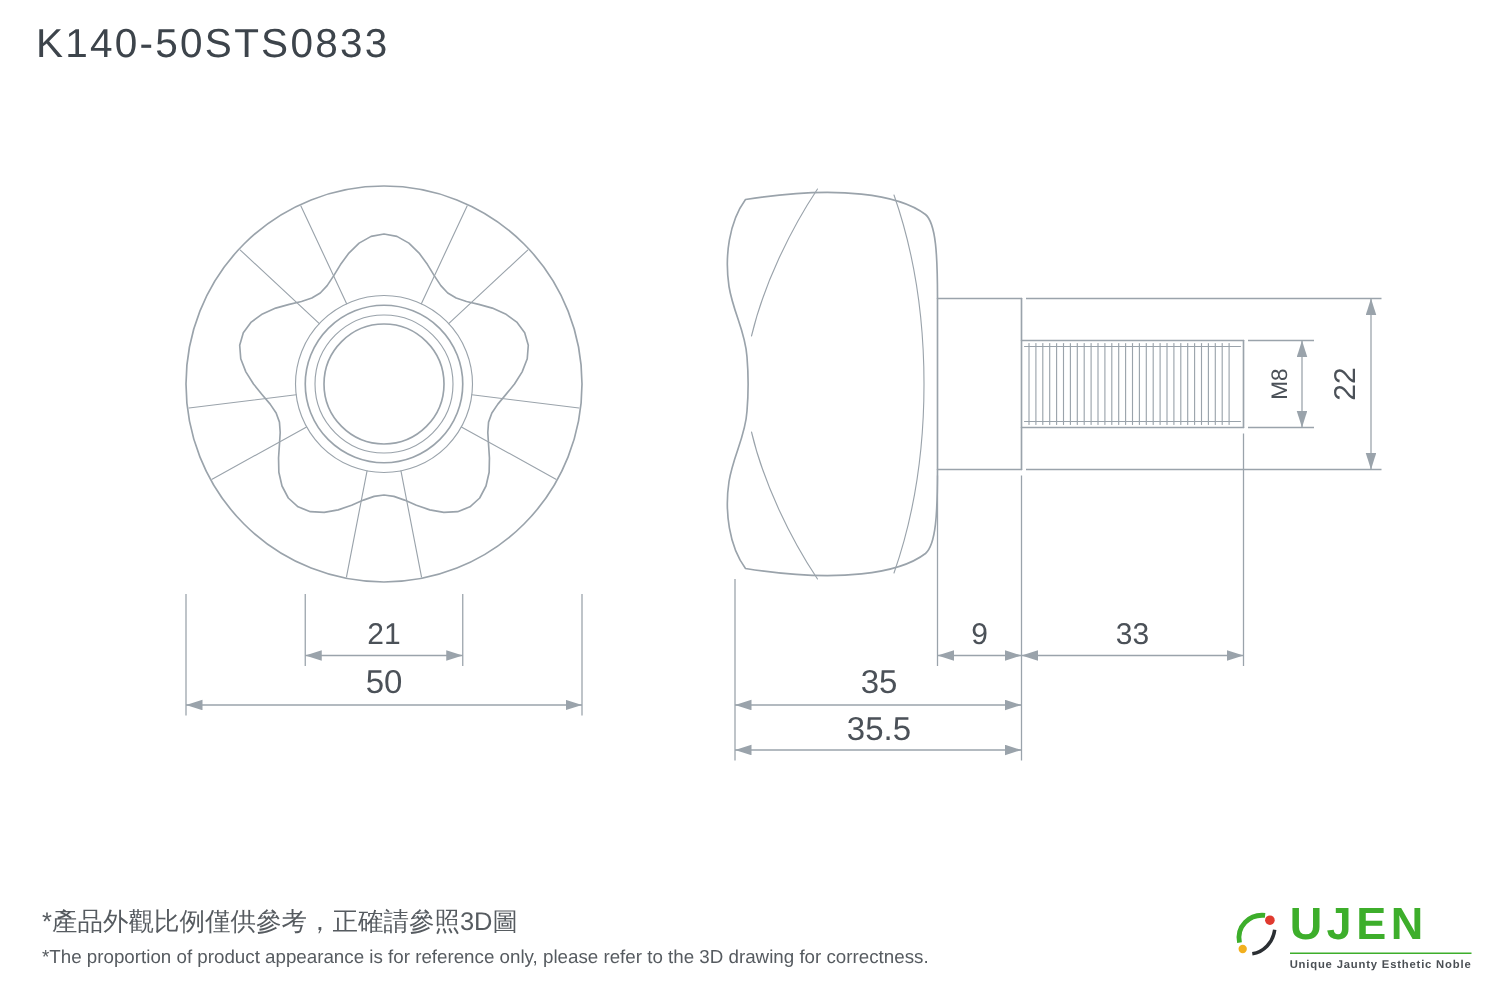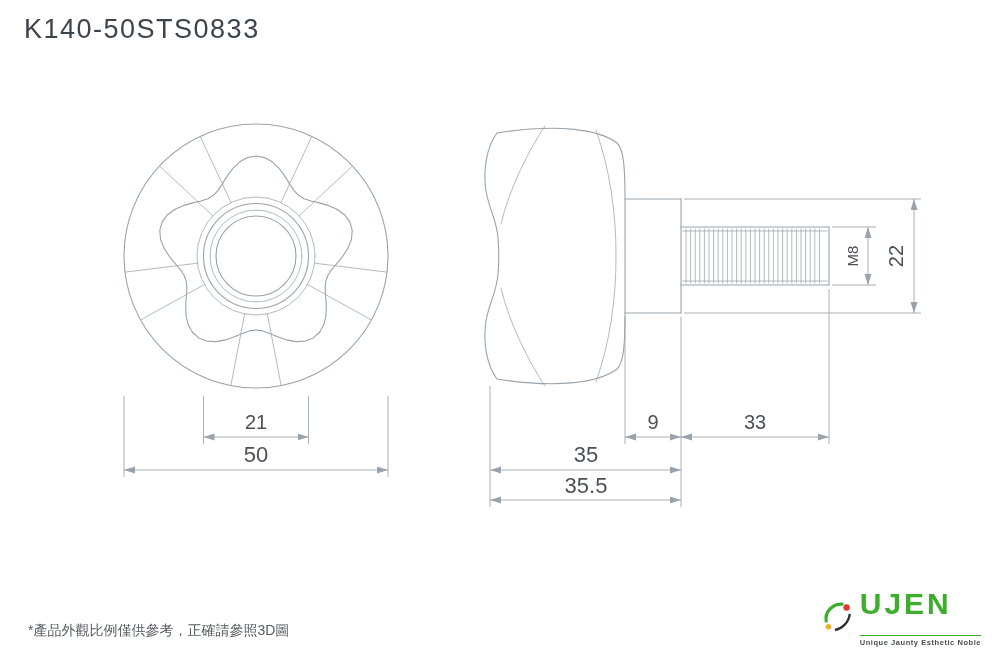--- a/index.html
+++ b/index.html
@@ -7,26 +7,26 @@
         font-family:"Liberation Sans",sans-serif;}
   .title{position:absolute;left:24px;top:14px;font-size:27px;letter-spacing:1.5px;
          color:var(--title);font-weight:400;}
   svg.draw{position:absolute;left:0;top:0;}
   g.view{stroke:var(--line);fill:none;stroke-width:1.1;stroke-linecap:round;stroke-linejoin:round;}
   svg .thin{stroke-width:0.75;}
   g.dimgrp{stroke:var(--line);fill:none;stroke-width:0.85;}
   g.labels{fill:var(--dim-text);stroke:none;font-family:"Liberation Sans",sans-serif;font-size:20px;}
   .arrfill{fill:var(--line);stroke:none;}
   .footnotes{position:absolute;left:28px;bottom:22px;color:var(--footnote);}
-  .fn-zh{font-size:14px;margin-bottom:5px;margin-top:24px;}
+  .fn-zh{font-size:17px;margin-bottom:5px;margin-top:24px;}
   .fn-en{font-size:12.5px;}
   .logo{position:absolute;right:20px;bottom:20px;display:flex;align-items:center;gap:7px;}
   .logo-text{display:flex;flex-direction:column;align-items:flex-start;text-align:center;}
   .logo-name{font-size:30px;font-weight:700;color:var(--logo-green);letter-spacing:3px;line-height:1;}
-  .logo-tagline{font-size:7.5px;letter-spacing:0.55px;color:#4a4f54;margin-top:16px;font-weight:700;
+  .logo-tagline{font-size:7.5px;letter-spacing:0.55px;color:#4a4f54;margin-top:3px;font-weight:700;
                 border-top:1px solid var(--logo-green);padding-top:2px;}
 </style>
 </head>
 <body>
 
 <div class="page">
 
   <div class="title">K140-50STS0833</div>
 
   <svg class="draw" width="1001" height="667" viewBox="0 0 1001 667">
@@ -139,20 +139,21 @@
       <text x="755" y="429" text-anchor="middle">33</text>
       <text x="586" y="462" text-anchor="middle" font-size="22">35</text>
       <text x="586" y="493" text-anchor="middle" font-size="22">35.5</text>
       <text x="858" y="256" text-anchor="middle" font-size="15" transform="rotate(-90 858 256)">M8</text>
       <text x="903" y="256" text-anchor="middle" transform="rotate(-90 903 256)">22</text>
     </g>
   </svg>
 
   <div class="footnotes">
     <div class="fn-zh">*產品外觀比例僅供參考，正確請參照3D圖</div>
+    <div class="fn-en">*The proportion of product appearance is for reference only, please refer to the 3D drawing for correctness.</div>
   </div>
 
   <div class="logo">
     <span class="logo-icon">
       <svg width="32" height="32" viewBox="0 0 30 30">
         <path d="M5,21 C3,11 11,3 21,4" stroke="#3dae2b" stroke-width="3" fill="none"></path>
         <path d="M13,28 C20,27 26,21 27,13" stroke="#2b2f33" stroke-width="2.2" fill="none"></path>
         <circle cx="24" cy="7" r="3" fill="#e03a2f"></circle>
         <circle cx="7" cy="25" r="2.6" fill="#f2b01e"></circle>
       </svg>

